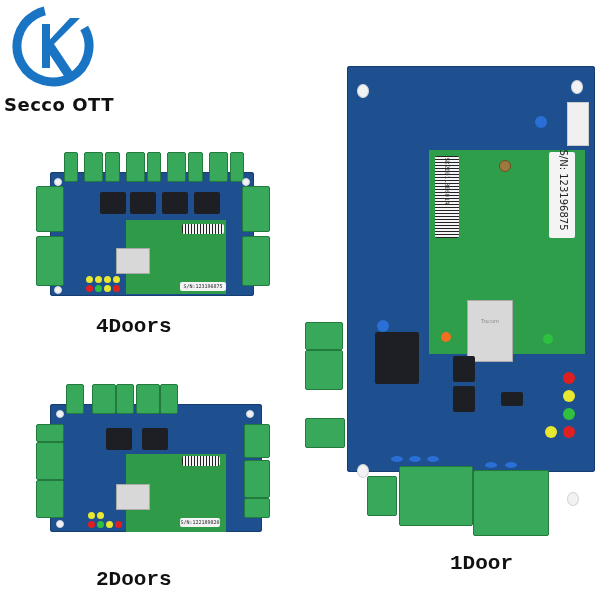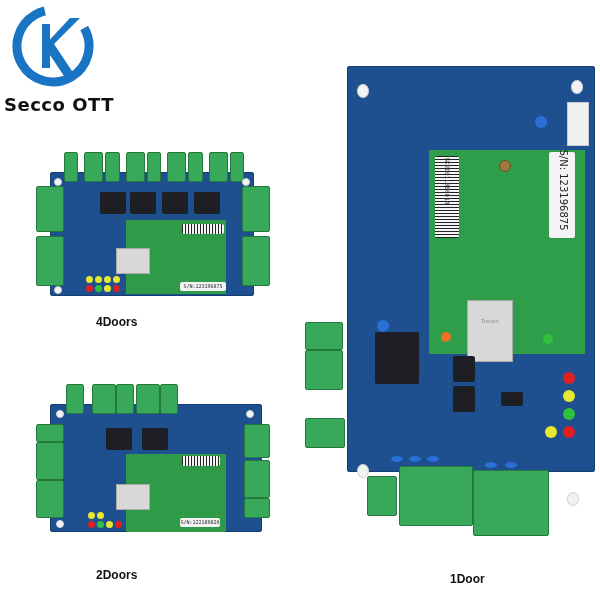--- a/index.html
+++ b/index.html
@@ -1,19 +1,19 @@
 <!DOCTYPE html>
 <html><head>
 <meta charset="utf-8">
 <style>
   html, body { margin:0; padding:0; background:#ffffff; }
   body { width:600px; height:600px; position:relative; overflow:hidden; font-family:"DejaVu Sans", sans-serif; }
   .abs { position:absolute; }
   .logo-text { left:4px; top:94px; font-size:18px; font-weight:bold; color:#111; letter-spacing:0.5px; font-family:"DejaVu Sans", sans-serif; }
-  .caption { font-size:12px; font-weight:bold; color:#111; font-family:Liberation Sans, sans-serif; }
+  .caption { font-size:21px; font-weight:bold; color:#111; font-family:Liberation Mono, monospace; }
   .pcb-blue { background:#1e4f8f; border-radius:3px; box-shadow: inset 0 0 0 1px #163d70; }
   .pcb-green { background:#2f9a48; }
   .term { background:#38a85a; border:1px solid #237a3d; border-radius:2px; }
   .hole { background:#f2f2f2; border-radius:50%; border:1px solid #cfd6df; }
   .relay { background:#1d1f24; border-radius:2px; }
   .label-white { background:#f4f4f4; border-radius:2px; color:#222; font-family:"DejaVu Sans Mono", monospace; }
   .led { border-radius:50%; }
   .rj45 { background:#d8d8d8; border:1px solid #aaa; }
   .cap-blue { background:#2a6fd6; border-radius:50%; }
   .screw { background:#9e7a3e; border-radius:50%; border:1px solid #6b4e22; }
@@ -149,13 +149,13 @@
   <div class="abs term" style="left:62px;top:410px;width:28px;height:38px;"></div>
   <div class="abs term" style="left:94px;top:400px;width:72px;height:58px;"></div>
   <div class="abs term" style="left:168px;top:404px;width:74px;height:64px;"></div>
 
   <div class="abs cap-blue" style="left:86px;top:390px;width:12px;height:6px;"></div>
   <div class="abs cap-blue" style="left:104px;top:390px;width:12px;height:6px;"></div>
   <div class="abs cap-blue" style="left:122px;top:390px;width:12px;height:6px;"></div>
   <div class="abs cap-blue" style="left:180px;top:396px;width:12px;height:6px;"></div>
   <div class="abs cap-blue" style="left:200px;top:396px;width:12px;height:6px;"></div>
 </div>
-<div class="abs caption" style="left:450px;top:572px;">1Door</div>
+<div class="abs caption" style="left:450px;top:552px;">1Door</div>
 
 </body></html>

